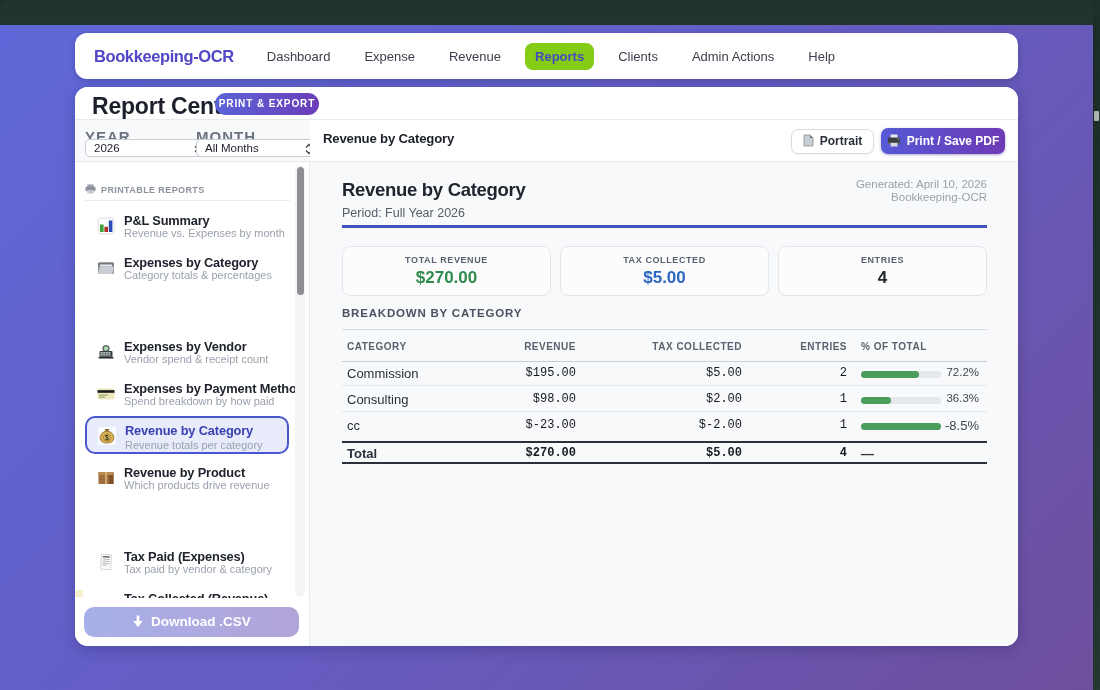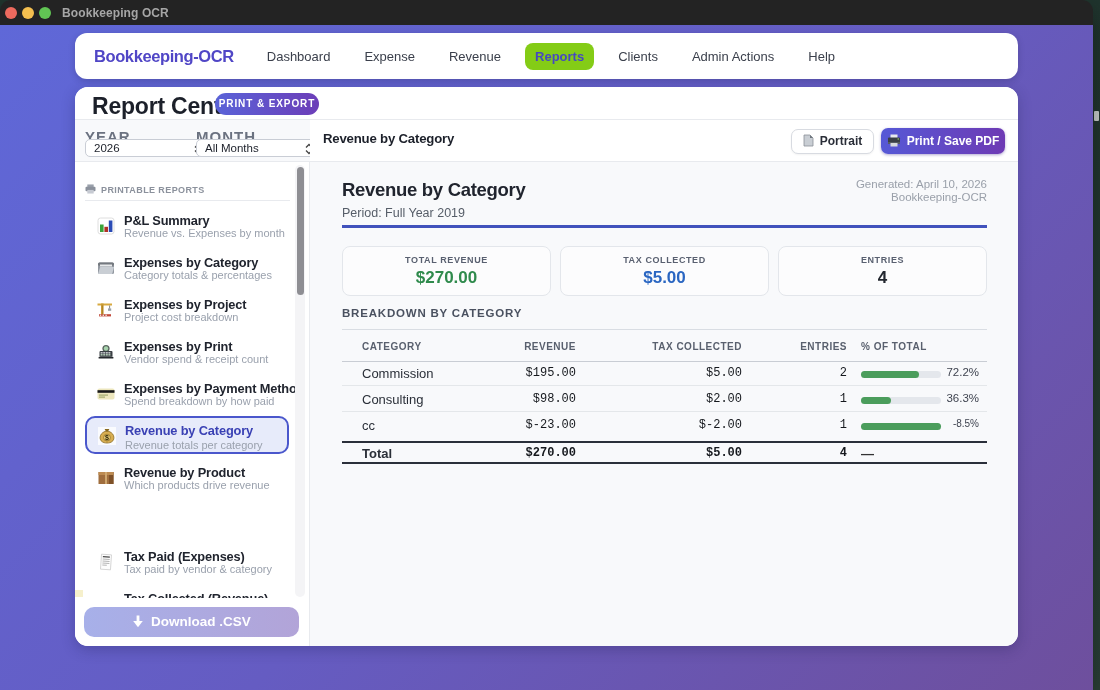--- a/index.html
+++ b/index.html
@@ -60,21 +60,21 @@
 #rgen { position:absolute; right:31px; top:16px; font-size:11.5px; color:#9aa0aa; text-align:right; line-height:13px; }
 #rrule { position:absolute; left:32px; top:63px; width:645px; height:3px; background:#4152bc; }
 .stat { position:absolute; top:84px; width:209px; height:50px; background:#fcfcfd; border:1px solid #e3e6eb; border-radius:8px; text-align:center; }
 .stat .l { margin-top:8px; font-size:9px; font-weight:800; color:#596070; letter-spacing:.6px; }
 .stat .v { margin-top:3px; font-size:17px; font-weight:800; }
 #bdh { position:absolute; left:32px; top:145px; font-size:11.5px; font-weight:800; color:#4a5160; letter-spacing:.8px; }
 #bdline { position:absolute; left:32px; top:167px; width:645px; height:1px; background:#d9dde3; }
 
 .trow { position:absolute; left:32px; width:645px; height:22px; font-size:13px; color:#2a2f38; }
 .trow span { position:absolute; top:3px; }
-.c1 { left:20px; }
+.c1 { left:5px; }
 .c2 { right:411px; text-align:right; }
 .c3 { right:245px; text-align:right; }
 .c4 { right:140px; text-align:right; }
 .c5 { left:519px;text-align:center; }
 .c6 { right:8px; width:55px; text-align:right; }
 .mono { font-family:"Liberation Mono", monospace; font-size:12px; color:#15181d; }
 .thh span { font-size:10px; font-weight:800; color:#59606e; letter-spacing:.5px; }
 .bar { position:absolute; left:519px; top:8px; width:80px; height:7px; background:#e4e7ec; border-radius:3.5px; }
 .bar i { display:block; height:7px; background:#4b9d5c; border-radius:3.5px; }
 .rline { position:absolute; left:32px; width:645px; height:1px; background:#e4e7ea; }
@@ -135,51 +135,36 @@
           <div class="item" style="top:85.5px;">
                 <span class="ic"><svg width="18" height="18" viewBox="0 0 18 18">
                     <rect x="1" y="3.5" width="16" height="11.5" rx="1.5" fill="#9298a0"></rect>
                     <rect x="1" y="3.5" width="16" height="3.2" rx="1.5" fill="#74797f"></rect>
                     <rect x="3" y="5.5" width="12" height="2" fill="#e8eaec"></rect>
                     <path d="M1 15 L3.2 8 H17 L15.2 15 Z" fill="#c9ced4"></path>
                   </svg></span>
                 <div class="ti">Expenses by Category</div>
                 <div class="su">Category totals &amp; percentages</div>
               </div>
-          <div class="item" style="top:127.5px;">
-                <span class="ic"><svg width="18" height="18" viewBox="0 0 18 18">
-                    <rect x="0.5" y="2.5" width="14.5" height="2" fill="#d8a93f"></rect>
-                    <rect x="4" y="2.5" width="2.6" height="11.5" fill="#c99b37"></rect>
-                    <rect x="5" y="4.5" width="0.6" height="9" fill="#9a7526"></rect>
-                    <rect x="12.2" y="4.5" width="0.9" height="3.2" fill="#777"></rect>
-                    <rect x="11" y="7.4" width="3.2" height="2.4" fill="#98a0a6"></rect>
-                    <rect x="2" y="13.2" width="12" height="2.2" fill="#c2493a"></rect>
-                    <rect x="2.8" y="13.6" width="1.4" height="1.4" fill="#e6e0d6"></rect>
-                    <rect x="5.6" y="13.6" width="1.4" height="1.4" fill="#e6e0d6"></rect>
-                    <rect x="8.4" y="13.6" width="1.4" height="1.4" fill="#e6e0d6"></rect>
-                  </svg></span>
-                <div class="ti">Expenses by Project</div>
-                <div class="su">Project cost breakdown</div>
-              </div>
           <div class="item" style="top:169.5px;">
                 <span class="ic"><svg width="18" height="18" viewBox="0 0 18 18">
                     <circle cx="9" cy="5.5" r="3.6" fill="#5a675f"></circle>
                     <circle cx="9" cy="5.5" r="2.2" fill="#a8d4ae"></circle>
                     <rect x="2.5" y="8" width="13" height="5.8" rx="1" fill="#3a3f44"></rect>
                     <rect x="3.6" y="9.2" width="2" height="1.3" fill="#dfe3e6"></rect>
                     <rect x="6.2" y="9.2" width="2" height="1.3" fill="#dfe3e6"></rect>
                     <rect x="8.8" y="9.2" width="2" height="1.3" fill="#dfe3e6"></rect>
                     <rect x="11.4" y="9.2" width="2" height="1.3" fill="#dfe3e6"></rect>
                     <rect x="3.6" y="11.2" width="2" height="1.3" fill="#c9e4cc"></rect>
                     <rect x="6.2" y="11.2" width="2" height="1.3" fill="#c9e4cc"></rect>
                     <rect x="8.8" y="11.2" width="2" height="1.3" fill="#c9e4cc"></rect>
                     <rect x="11.4" y="11.2" width="2" height="1.3" fill="#c9e4cc"></rect>
                     <rect x="1.5" y="13.8" width="15" height="1.8" rx="0.9" fill="#24282c"></rect>
                   </svg></span>
-                <div class="ti">Expenses by Print</div>
+                <div class="ti">Expenses by Vendor</div>
                 <div class="su">Vendor spend &amp; receipt count</div>
               </div>
           <div class="item" style="top:211.5px;">
                 <span class="ic"><svg width="18" height="18" viewBox="0 0 18 18">
                     <rect x="0.5" y="3.5" width="17" height="11" rx="1.8" fill="#ece6bd"></rect>
                     <rect x="0.5" y="5.2" width="17" height="2.6" fill="#17181a"></rect>
                     <rect x="2" y="9.5" width="9" height="1.2" fill="#a3aa70"></rect>
                     <rect x="2" y="11.5" width="6" height="1.2" fill="#a3aa70"></rect>
                   </svg></span>
                 <div class="ti">Expenses by Payment Method</div>
@@ -246,21 +231,21 @@
           <div class="btn-print"><svg width="14" height="13" viewBox="0 0 14 13" style="vertical-align:-2px;margin-right:6px;">
                 <rect x="3.5" y="0.5" width="7" height="3.5" fill="#e8eaec"></rect>
                 <rect x="1" y="3.5" width="12" height="5.5" rx="1" fill="#3a3f45"></rect>
                 <rect x="1" y="8" width="12" height="2" fill="#565c63"></rect>
                 <rect x="3.5" y="9" width="7" height="3.5" fill="#d7dadd"></rect>
                 <circle cx="11.2" cy="5" r="0.7" fill="#9fe06e"></circle>
               </svg>Print / Save PDF</div>
         </div>
         <div id="rcontent">
           <div id="rtitle">Revenue by Category</div>
-          <div id="rperiod">Period: Full Year 2019</div>
+          <div id="rperiod">Period: Full Year 2026</div>
           <div id="rgen">Generated: April 10, 2026<br>Bookkeeping-OCR</div>
           <div id="rrule"></div>
           <div class="stat" style="left:32px;">
               <div class="l">TOTAL REVENUE</div>
               <div class="v" style="color:#2f8a4c;">$270.00</div>
             </div>
           <div class="stat" style="left:250px;">
               <div class="l">TAX COLLECTED</div>
               <div class="v" style="color:#2a66c2;">$5.00</div>
             </div>
@@ -298,37 +283,31 @@
             <div class="bar">
                 <i style="width:30px;"></i>
               </div>
           </div>
           <div class="rline" style="top:248.5px;"></div>
           <div class="trow" style="top:253px;">
             <span class="c1">cc</span>
               <span class="c2 mono">$-23.00</span>
               <span class="c3 mono">$-2.00</span>
               <span class="c4 mono">1</span>
-              <span class="c6" style="font-size:10px;color:#3f4450;">-8.5%</span>
+              <span class="c6" style="font-size:13px;color:#3f4450;">-8.5%</span>
             <div class="bar">
                 <i style="width:80px;"></i>
               </div>
           </div>
           <div class="rline" style="top:279px; height:2px; background:#2a2f3a;"></div>
           <div class="trow" style="top:281px;">
             <span class="c1" style="font-weight:700;">Total</span>
               <span class="c2 mono" style="font-weight:700;">$270.00</span>
               <span class="c3 mono" style="font-weight:700;">$5.00</span>
               <span class="c4 mono" style="font-weight:700;">4</span>
               <span class="c5" style="font-weight:700;color:#333;">—</span>
           </div>
           <div class="rline" style="top:300px; height:2px; background:#2a2f3a;"></div>
         </div>
       </div>
     </div>
-    <div id="titlebar">
-      <div class="dot" style="left:5px; background:#ed6a5e;"></div>
-      <div class="dot" style="left:22px; background:#f4bf4f;"></div>
-      <div class="dot" style="left:39px; background:#61c554;"></div>
-      <div class="t">Bookkeeping OCR</div>
-    </div>
   </div>
 </div>
 
 </body></html>

